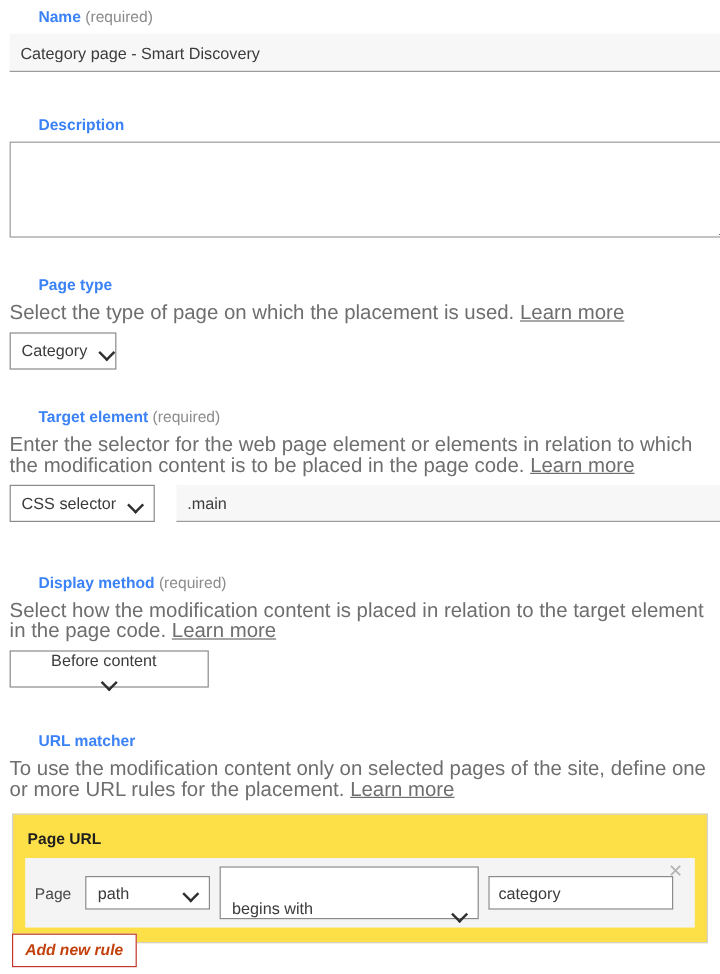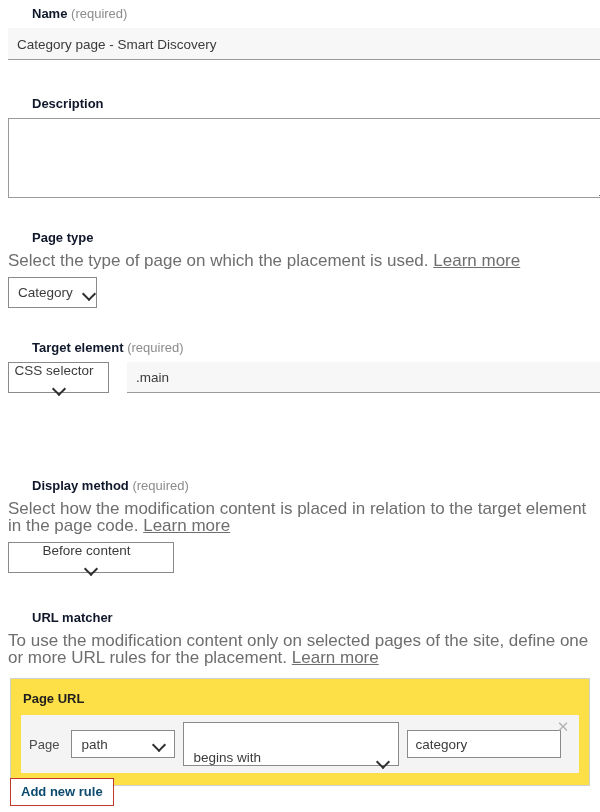--- a/index.html
+++ b/index.html
@@ -28,21 +28,21 @@
   .field { padding: 0 8px; }
 
   .label-line {
     font-size: 13px;
     line-height: 16px;
     margin: 0 0 6px 0;
     color: #2b2b2b;
   }
   .label-strong {
     font-weight: bold;
-    color: #0f172a;
+    color: #3b82f6;
     padding-left: 24px;
   }
   .label-req {
     font-weight: normal;
     color: #8c8c8c;
   }
 
   .helper {
     font-size: 17px;
     line-height: 17px;
@@ -118,21 +118,21 @@
     top: 0px;
     width: 8px;
     height: 8px;
     border-right: 2px solid #2f2f2f;
     border-bottom: 2px solid #2f2f2f;
     transform: rotate(45deg);
   }
 
   .sel-pagetype { width: 89px; padding-right: 6px; }
   .sel-display  { width: 166px; flex-direction: column; }
-  .sel-target   { width: 101px; flex-direction: column; }
+  .sel-target   { width: 121px; }
 
   
   .row-inline {
     display: flex;
     align-items: stretch;
     gap: 0;
   }
   .target-input {
     flex: 1 1 auto;
     margin-left: 18px;
@@ -201,27 +201,28 @@
     text-align: center;
     cursor: pointer;
     user-select: none;
   }
 
   
   .btn-outline {
     display: inline-block;
     background: #ffffff;
     border: 1px solid #c0392b;
-    color: #0c4a6e;
+    color: #c2410c;
     font-family: "Liberation Sans", sans-serif;
     font-size: 13px;
     font-weight: bold;
     padding: 6px 10px 6px 10px;
     cursor: pointer;
     line-height: 14px;
+    font-style: italic;
   }
 
   
   #name-field        { position: absolute; left: 0;  top: 6px;   width: 600px; }
   #description-field { position: absolute; left: 0;  top: 96px;  width: 600px; }
   #pagetype-field    { position: absolute; left: 0;  top: 230px; width: 600px; }
   #target-field      { position: absolute; left: 0;  top: 340px; width: 600px; }
   #display-field     { position: absolute; left: 0;  top: 478px; width: 600px; }
   #urlmatcher-field  { position: absolute; left: 0;  top: 610px; width: 600px; }
   #urlmatcher-card   { position: absolute; left: 10px; top: 678px; width: 580px; }
@@ -259,20 +260,24 @@
       <span class="sel-text">Category</span>
       <span class="chev"></span>
     </div>
   </div>
 
   <div class="field" id="target-field">
     <div class="label-line">
       <span class="label-strong">Target element</span>
       <span class="label-req">(required)</span>
     </div>
+    <div class="helper">
+      <span>Enter the selector for the web page element or elements in relation to which the modification content is to be placed in the page code.</span>
+      <span class="learn-more">Learn more</span>
+    </div>
     <div class="row-inline">
       <div class="sel sel-target">
         <span class="sel-text">CSS selector</span>
         <span class="chev"></span>
       </div>
       <input class="target-input" type="text" value=".main" style="">
     </div>
   </div>
 
   <div class="field" id="display-field">

